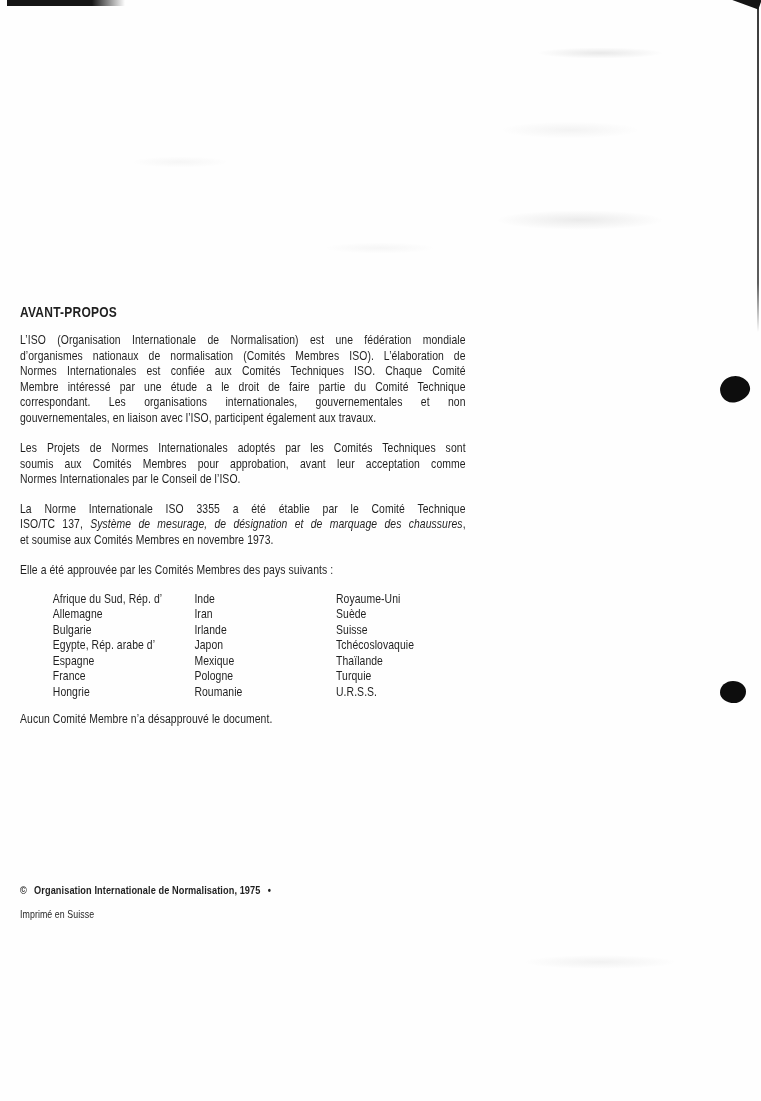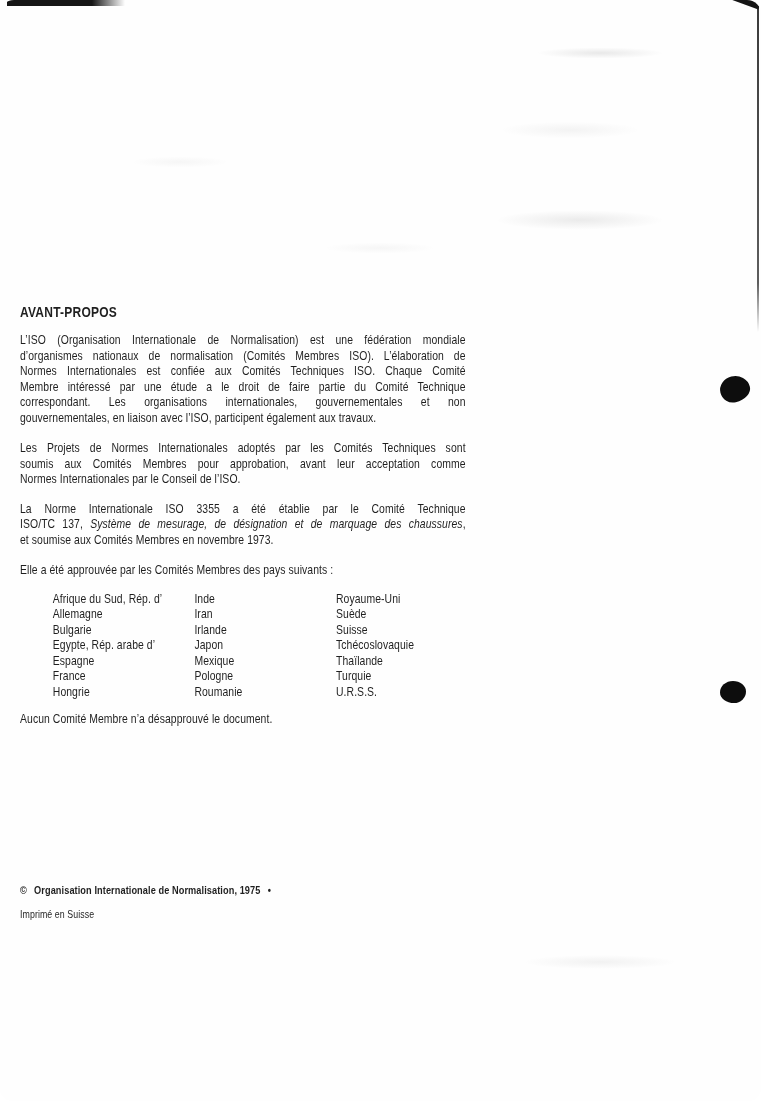--- a/index.html
+++ b/index.html
@@ -15,21 +15,20 @@
     overflow: hidden;
     color: #1f1f1f;
     background-color: #fefefe;
     background-image:
       radial-gradient(ellipse 90px 8px at 600px 53px, rgba(40,40,40,0.10), rgba(40,40,40,0) 70%),
       radial-gradient(ellipse 120px 14px at 580px 220px, rgba(40,40,40,0.09), rgba(40,40,40,0) 70%),
       radial-gradient(ellipse 100px 12px at 570px 130px, rgba(40,40,40,0.05), rgba(40,40,40,0) 70%),
       radial-gradient(ellipse 110px 10px at 600px 962px, rgba(40,40,40,0.06), rgba(40,40,40,0) 70%),
       radial-gradient(ellipse 70px 8px at 180px 162px, rgba(40,40,40,0.04), rgba(40,40,40,0) 70%),
       radial-gradient(ellipse 80px 8px at 380px 248px, rgba(40,40,40,0.04), rgba(40,40,40,0) 70%);
-    border-radius: 14px;
   }
 
   
   .top-bar {
     position: absolute;
     left: 7px; top: 0;
     width: 118px; height: 6px;
     background: linear-gradient(to right, #161616 0%, #161616 72%, rgba(22,22,22,0.35) 90%, rgba(22,22,22,0) 100%);
   }
   .corner-mark {

